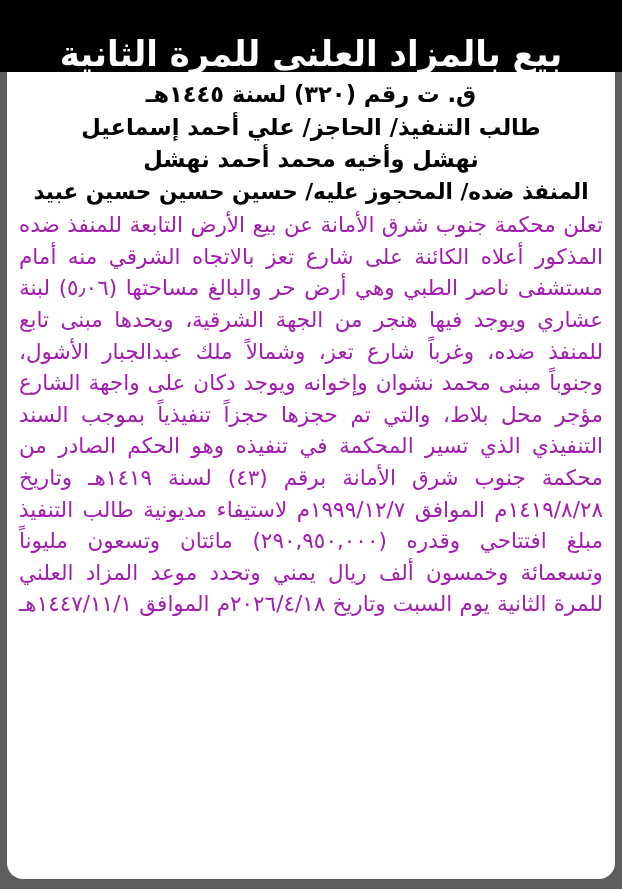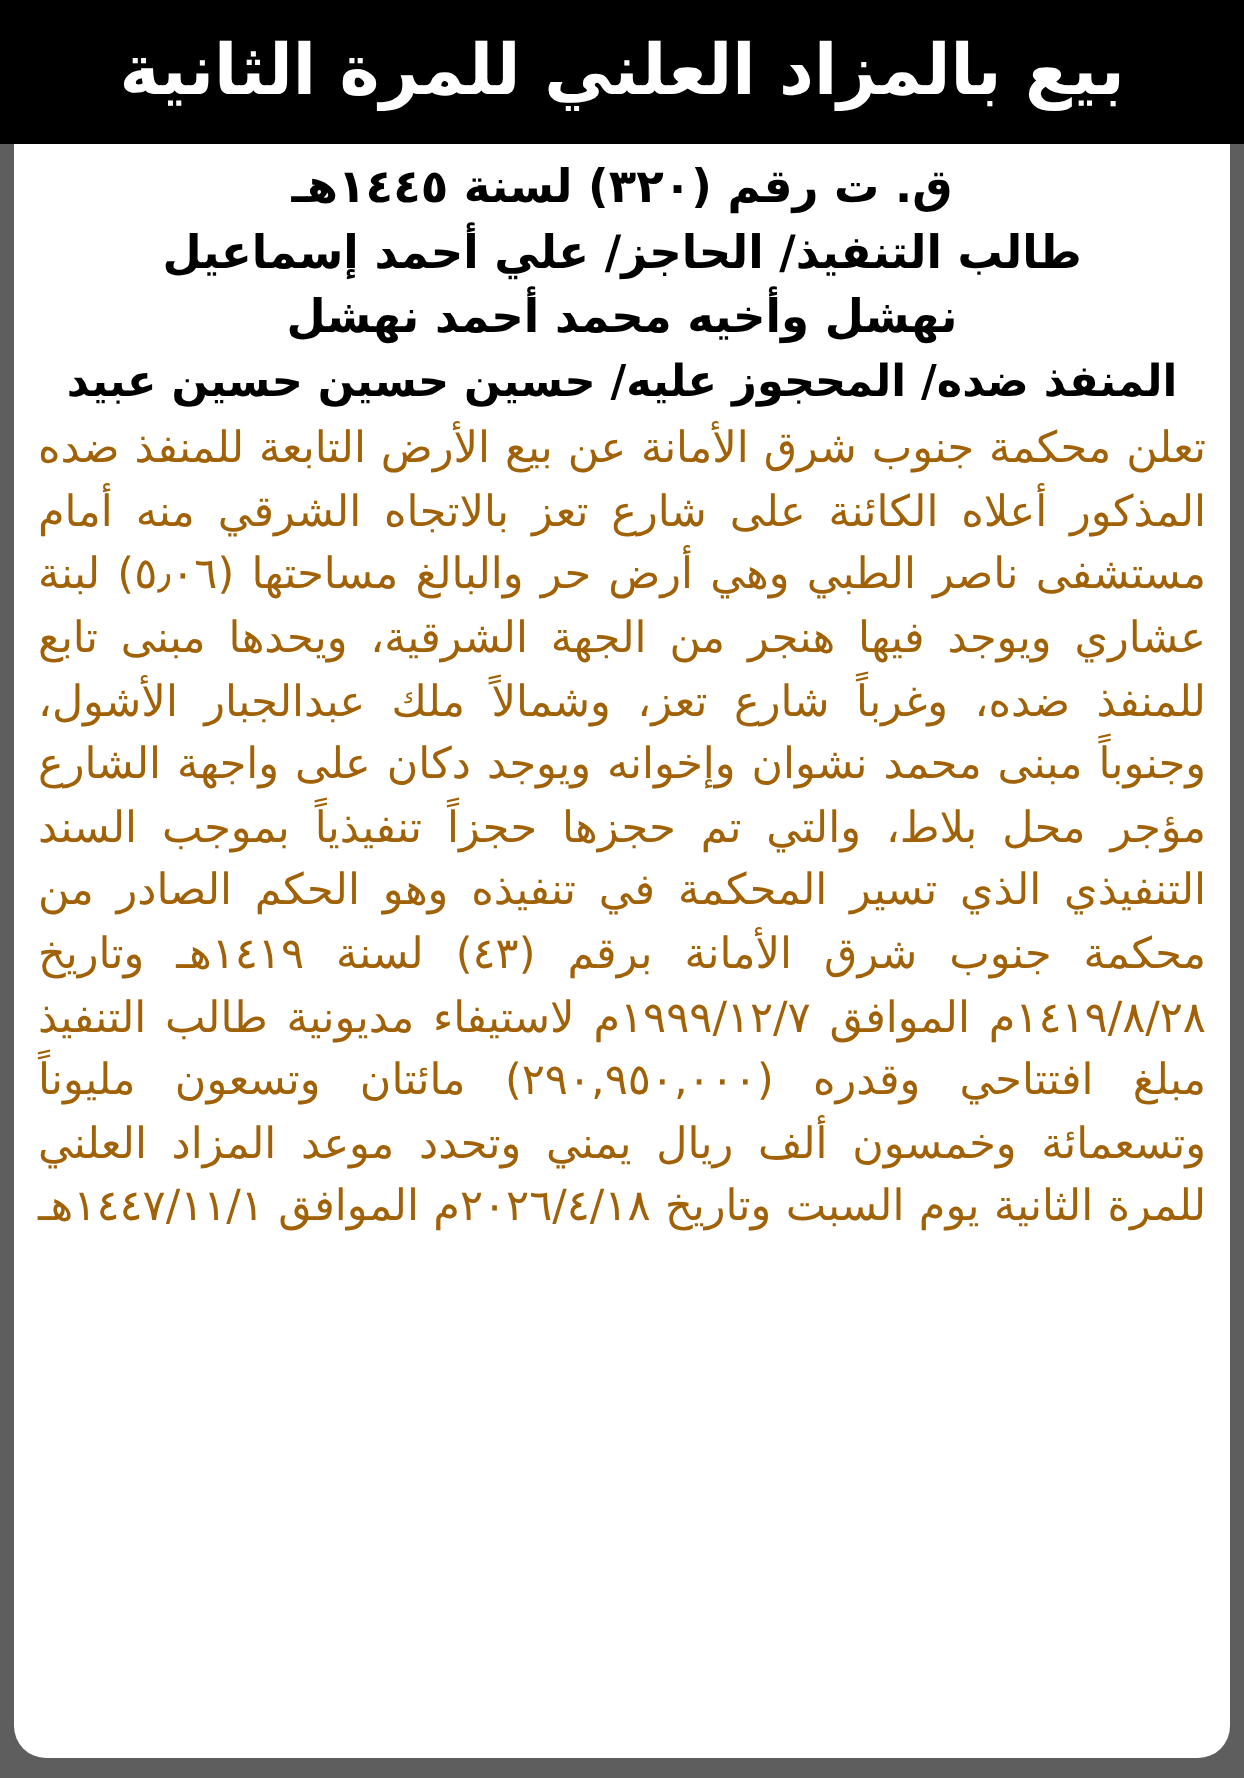--- a/index.html
+++ b/index.html
@@ -23,21 +23,21 @@
     display: flex;
     flex-direction: column;
   }
 
   
   .header-banner {
     background: #000000;
     width: 100%;
     height: 72px;
     display: flex;
-    align-items: center;
+    align-items: flex-end;
     justify-content: center;
     flex: 0 0 auto;
   }
   .header-title {
     color: #ffffff;
     font-size: 35px;
     font-weight: bold;
     letter-spacing: 0px;
     line-height: 1;
     text-align: center;
@@ -78,21 +78,21 @@
   .head-line.debtor {
     font-size: 22px;
     letter-spacing: -0.3px;
   }
 
   
   .body-block {
     margin-top: 2px;
     font-size: 21.5px;
     line-height: 1.47;
-    color: #a16207;
+    color: #a21caf;
     text-align: justify;
     text-align-last: justify;
     text-justify: inter-word;
     word-spacing: 0px;
   }
   .body-block p {
     margin: 0;
     text-align: justify;
     text-align-last: justify;
   }

